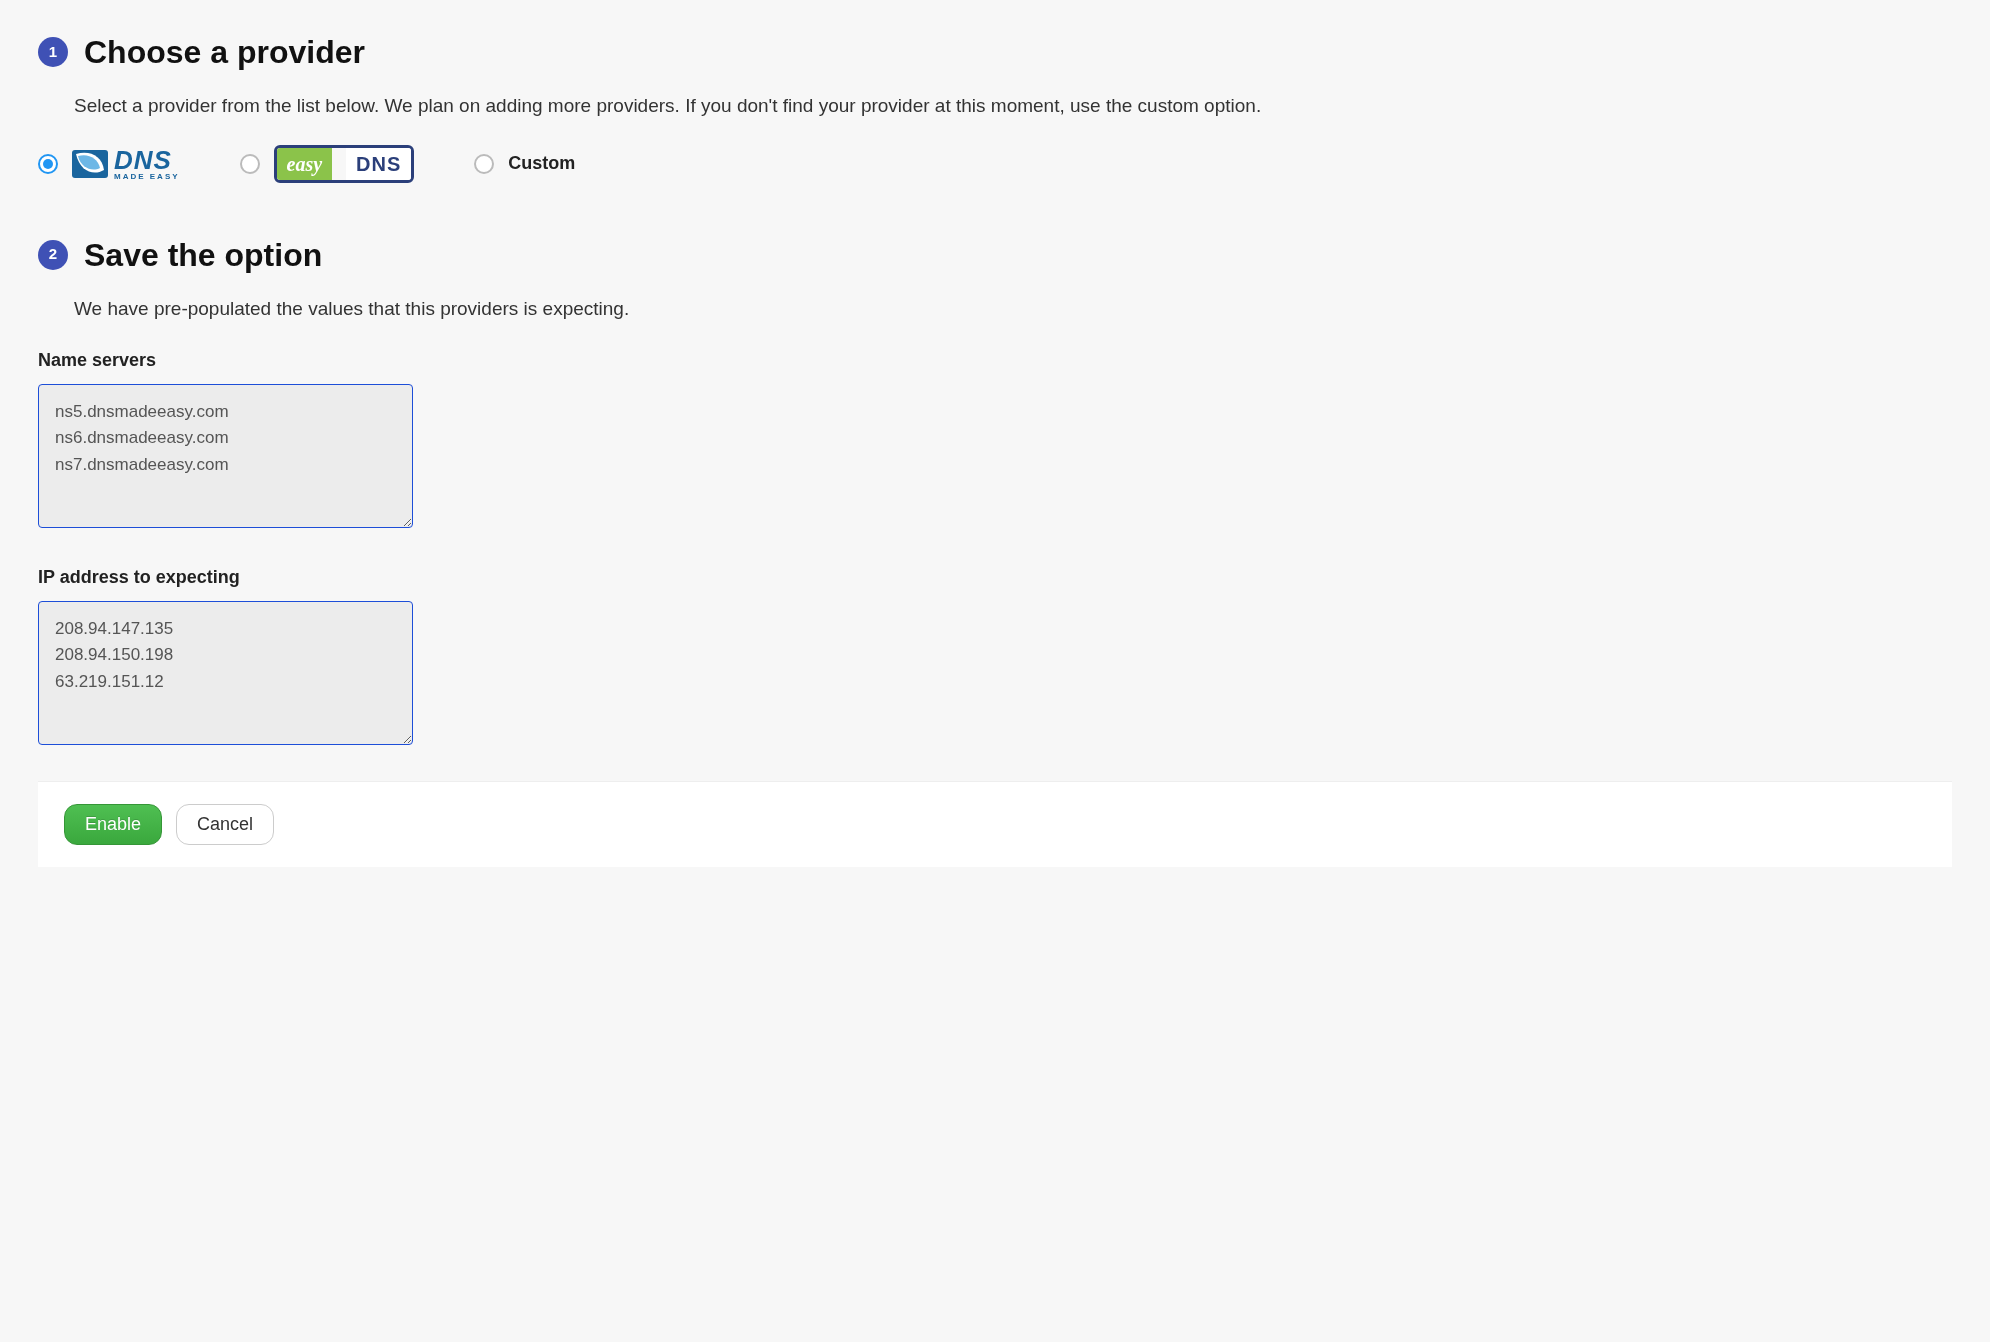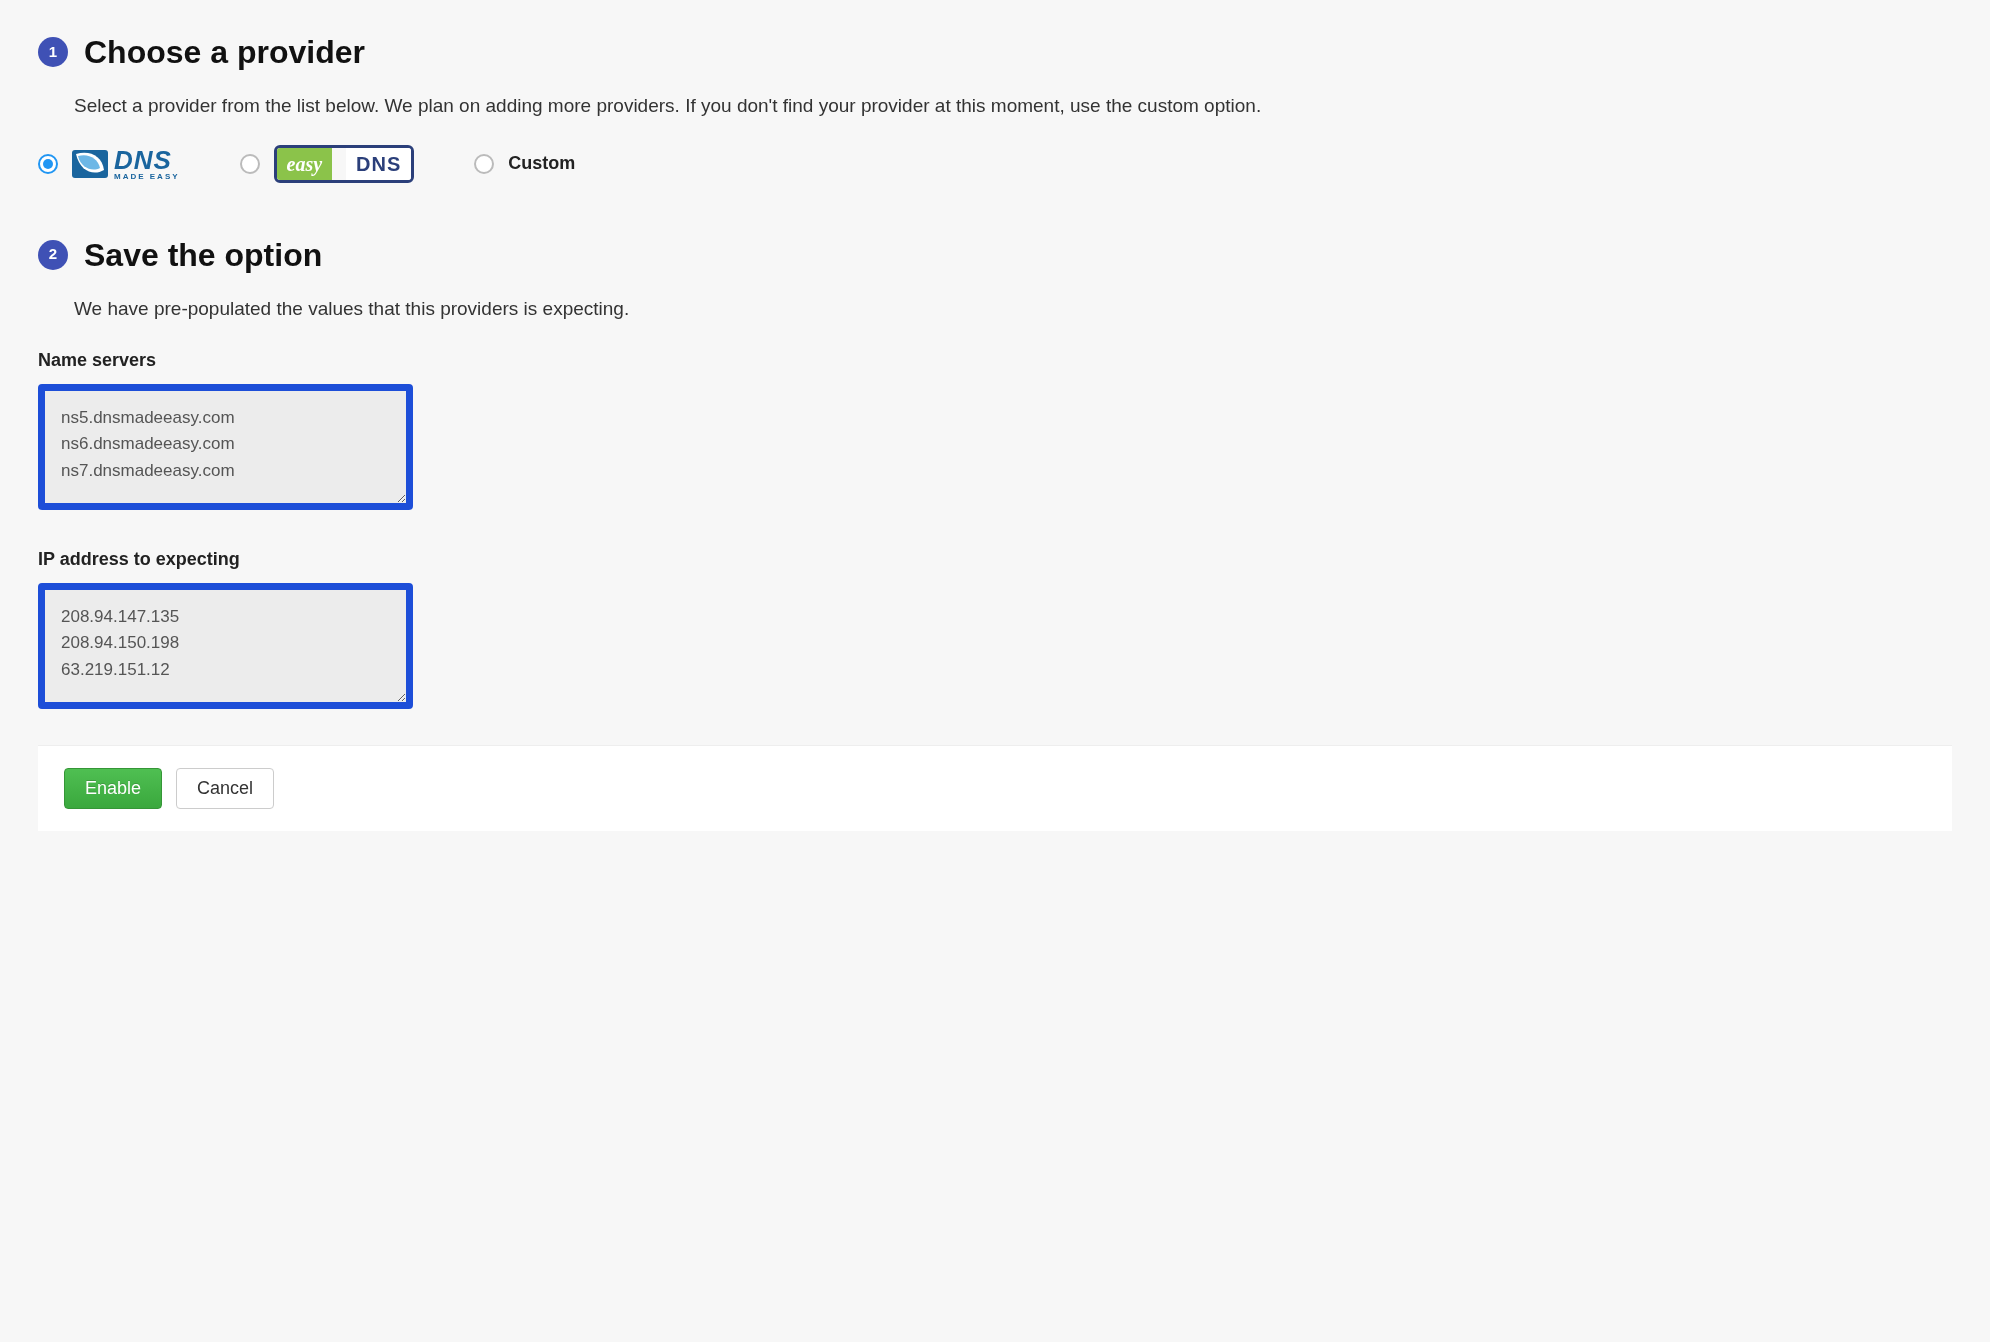--- a/index.html
+++ b/index.html
@@ -127,43 +127,43 @@
     .field-group { margin-bottom: 28px; }
     .field-label {
       font-weight: 700;
       font-size: 18px;
       color: #222;
       margin-bottom: 10px;
       display: block;
     }
     .textarea {
       width: 375px;
-      height: 126px;
+      height: 144px;
       background: #ececec;
-      border: 7px solid #1d4ed8;
+      border: 1px solid #1d4ed8;
       border-radius: 4px;
       padding: 14px 16px;
       font-size: 17px;
       color: #555;
       font-family: inherit;
       line-height: 1.55;
       resize: both;
     }
     .actions-bar {
       background: #fff;
       padding: 22px 26px;
       display: flex;
       gap: 14px;
       border-top: 1px solid #eee;
       margin-top: 10px;
     }
     .btn {
       font-size: 18px;
       padding: 9px 20px;
-      border-radius: 4px;
+      border-radius: 13px;
       cursor: pointer;
       border: 1px solid transparent;
       font-family: inherit;
     }
     .btn-primary {
       background: linear-gradient(#4fbf52, #3aa83d);
       color: #fff;
       border: 1px solid #359637;
       text-shadow: 0 -1px 0 rgba(0,0,0,.15);
     }

